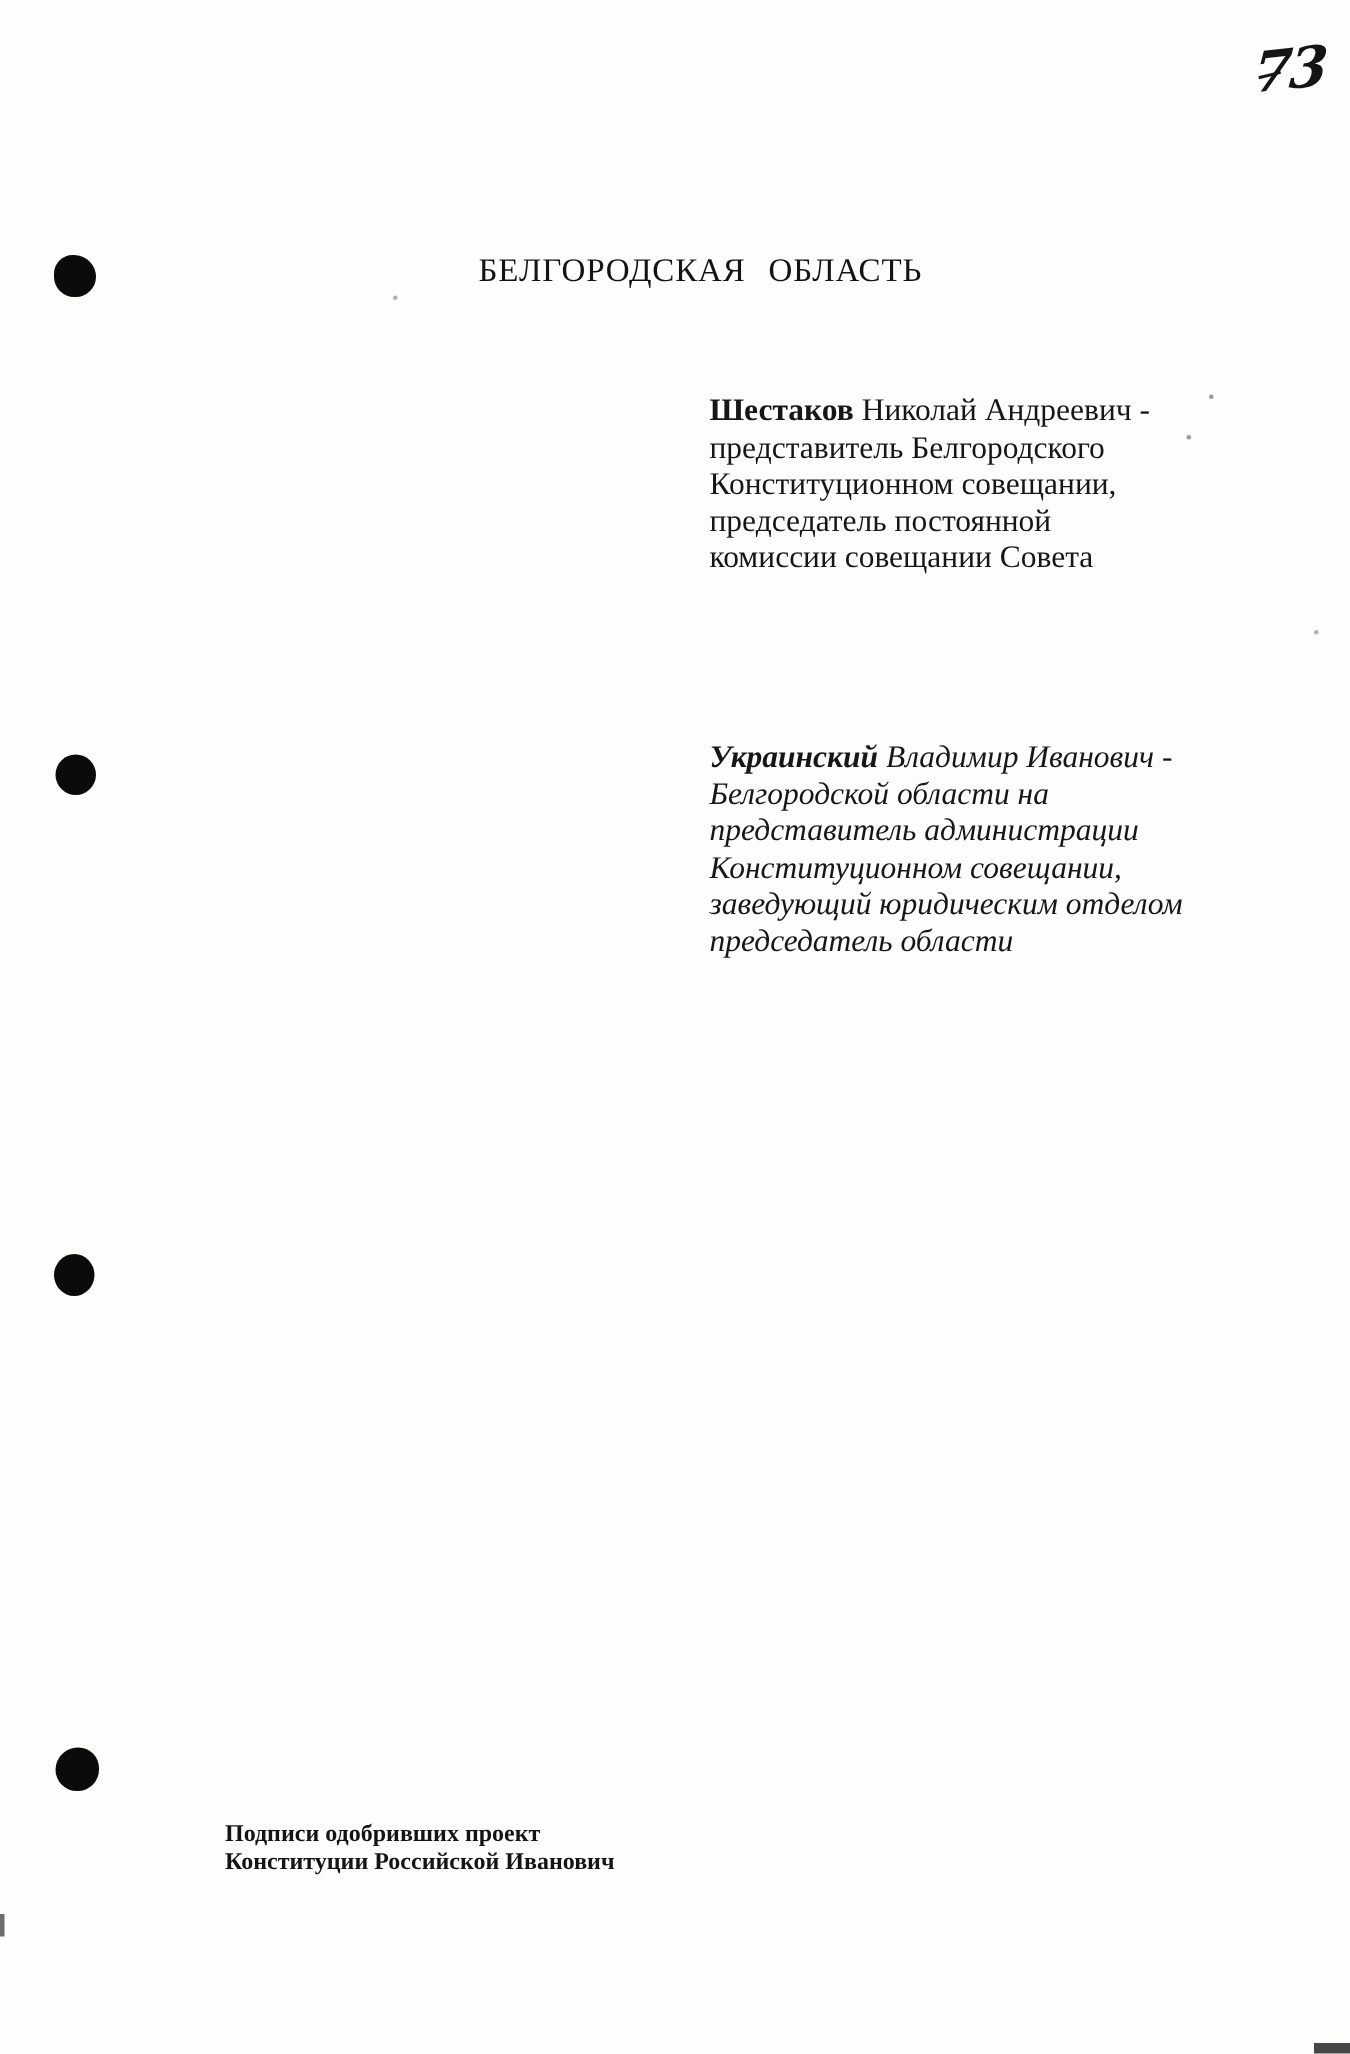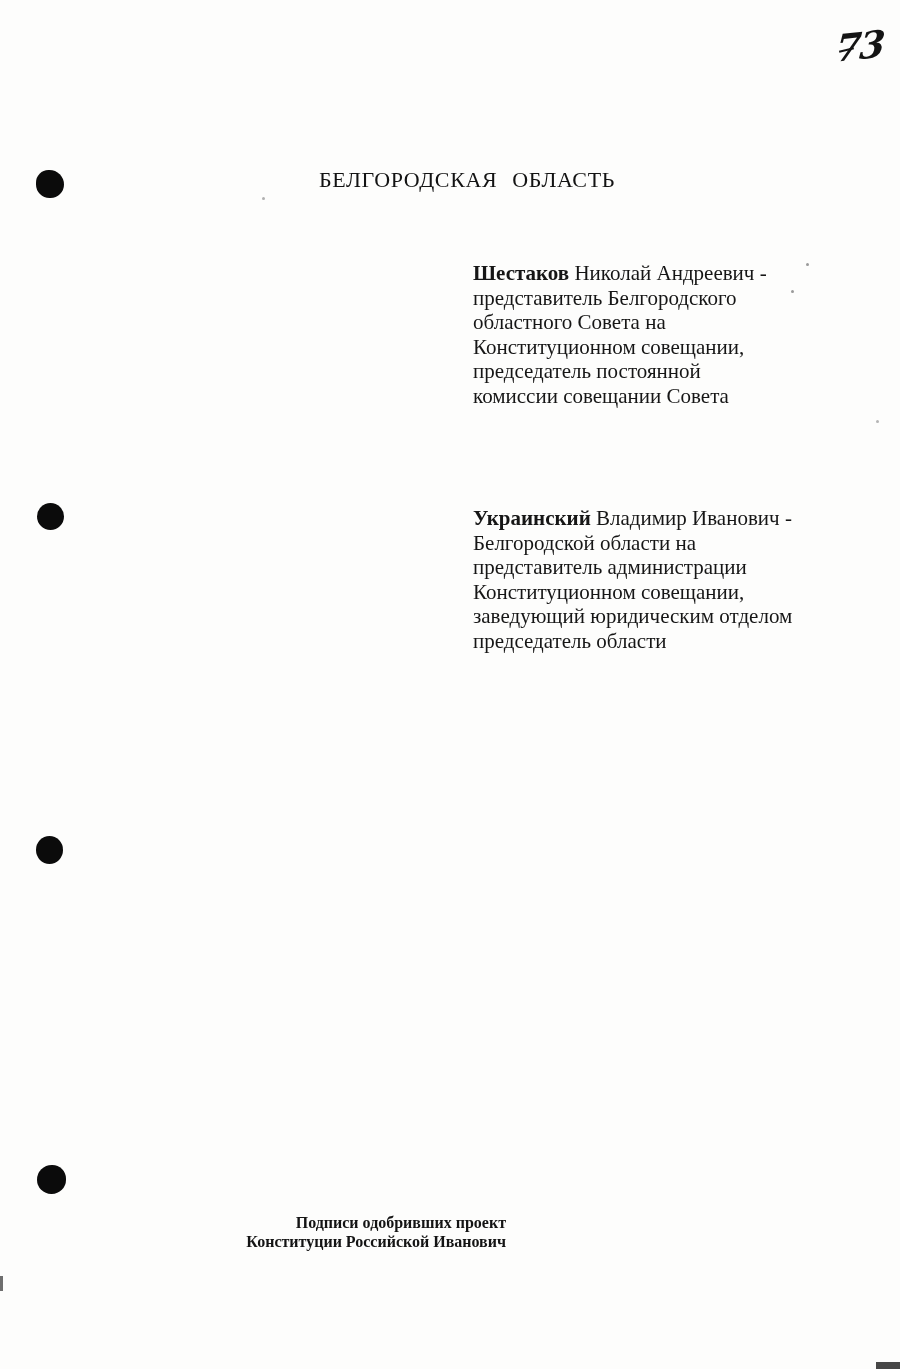--- a/index.html
+++ b/index.html
@@ -66,29 +66,29 @@
   
   .entry {
     position: absolute;
     left: 473px;
     width: 345px;
     font-size: 21px;
     line-height: 24.6px;
     color: #161616;
   }
   .entry-1 { top: 261px; }
-  .entry-2 { top: 506px; }
+  .entry-2 { top: 492px; font-style: italic; }
   .entry .name { font-weight: bold; text-align: right; }
   
   .footer {
     position: absolute;
     left: 150px;
     top: 1214px;
     width: 356px;
-    text-align: right;
+    text-align: left;
     font-size: 16px;
     font-weight: bold;
     line-height: 18.5px;
     color: #141414;
   }
   
   .artifact-br {
     position: absolute;
     left: 876px;
     top: 1362px;
@@ -124,21 +124,20 @@
   <span class="dot dot1"></span>
   <span class="dot dot2"></span>
   <span class="dot dot3"></span>
   <span class="dot dot4"></span>
 
   <div class="title">БЕЛГОРОДСКАЯ  ОБЛАСТЬ</div>
 
   <div class="entry entry-1">
     <div><span class="name">Шестаков</span><span> Николай Андреевич -</span></div>
     <div>представитель Белгородского</div>
-    <div>областного Совета на</div>
     <div>Конституционном совещании,</div>
     <div>председатель постоянной</div>
     <div>комиссии совещании Совета</div>
   </div>
 
   <div class="entry entry-2">
     <div><span class="name">Украинский</span><span> Владимир Иванович -</span></div>
     <div>Белгородской области на</div>
     <div>представитель администрации</div>
     <div>Конституционном совещании,</div>

